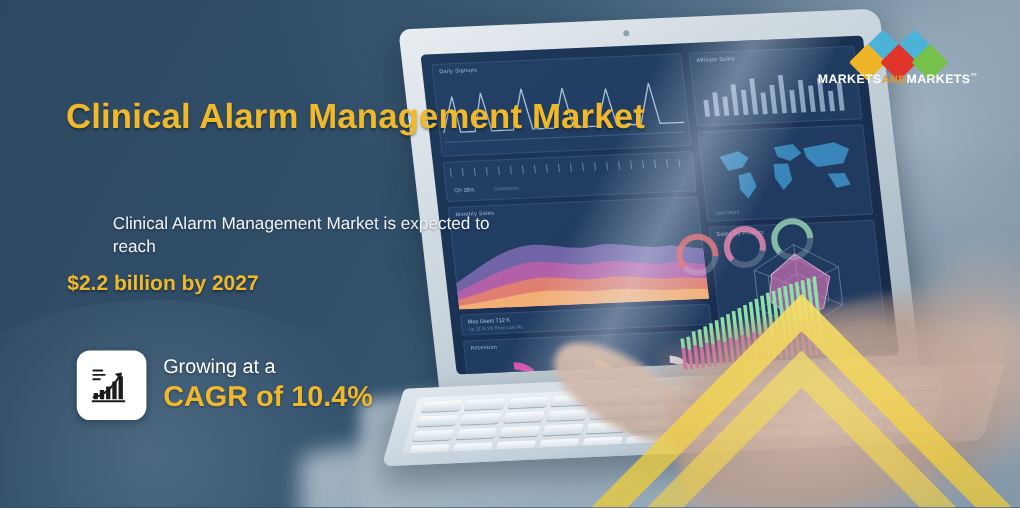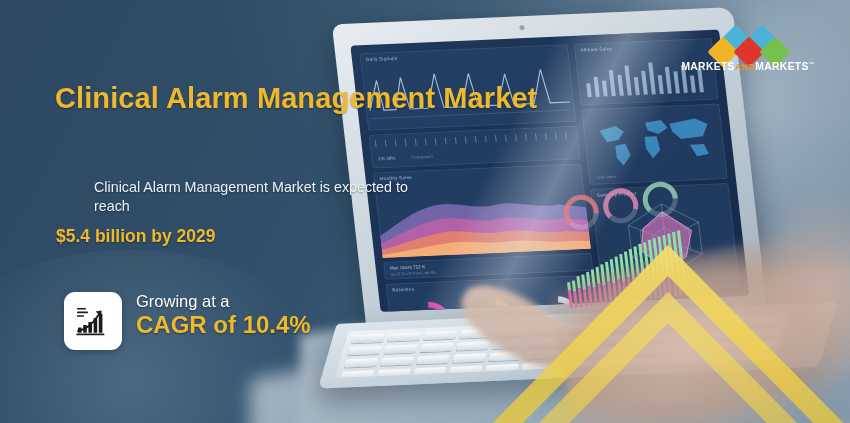--- a/index.html
+++ b/index.html
@@ -118,21 +118,21 @@
     position:absolute;left:56px;top:178px;width:330px;
     font-size:14.3px;line-height:19px;color:#eef3f7;
     text-shadow:0 1px 2px rgba(0,0,0,.4);
     margin-left:38px;
   }
   .highlight{
     position:absolute;left:56px;top:226px;
     font-size:17.5px;font-weight:bold;color:#f0b92b;
     text-shadow:0 1px 2px rgba(0,0,0,.4);white-space:nowrap;
   }
-  .cagr-row{position:absolute;left:64px;top:292px;display:flex;align-items:flex-start;gap:14px;}
+  .cagr-row{position:absolute;left:64px;top:292px;display:flex;align-items:center;gap:14px;}
   .cagr-icon{
     width:58px;height:58px;border-radius:11px;background:#ffffff;
     box-shadow:0 2px 6px rgba(10,22,36,.35);
     display:flex;align-items:center;justify-content:center;
   }
   .cagr-text{display:flex;flex-direction:column;line-height:1.18;}
   .cagr-top{font-size:16.5px;color:#ffffff;text-shadow:0 1px 2px rgba(0,0,0,.4);}
   .cagr-val{font-size:24px;font-weight:bold;color:#f0b92b;text-shadow:0 1px 2px rgba(0,0,0,.4);}
 
   
@@ -426,21 +426,21 @@
         <stop offset="0%" stop-color="#f7e06a" stop-opacity=".90"></stop>
         <stop offset="100%" stop-color="#edc830" stop-opacity=".72"></stop>
       </linearGradient>
     </defs>
     <path d="M668,245 L866,446 L836,446 L668,276 L500,446 L470,446 Z" fill="url(#cg)"></path>
     <path d="M668,292 L866,493 L836,493 L668,323 L500,493 L470,493 Z" fill="url(#cg)" opacity=".8"></path>
   </svg>
 
   <div class="title">Clinical Alarm Management Market</div>
   <div class="lead">Clinical Alarm Management Market is expected to reach</div>
-  <div class="highlight">$5.4 billion by 2029</div>
+  <div class="highlight">$2.2 billion by 2027</div>
 
   <div class="cagr-row">
     <div class="cagr-icon">
       <svg width="40" height="40" viewBox="0 0 40 40">
         <g fill="#1c1c1c">
           <rect x="4" y="7" width="9" height="1.6" rx=".6"></rect>
           <rect x="4" y="10.6" width="11" height="1.6" rx=".6"></rect>
           <rect x="4" y="14.2" width="7" height="1.6" rx=".6"></rect>
         </g>
         <g fill="#1c1c1c">

